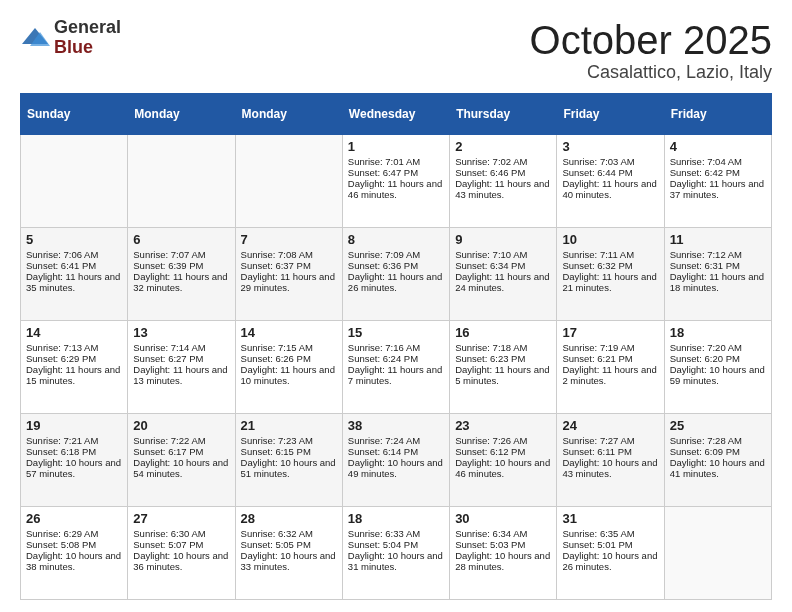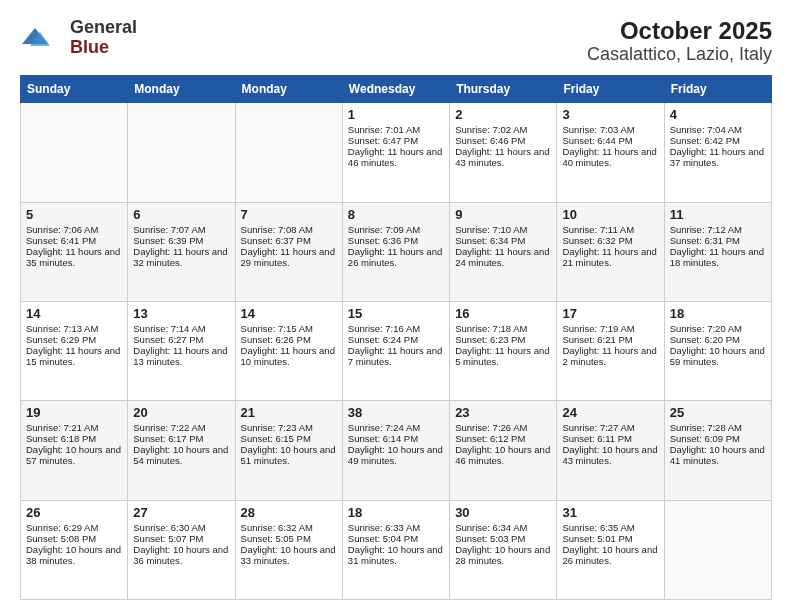--- a/index.html
+++ b/index.html
@@ -19,58 +19,58 @@
     }
     .header {
       display: flex;
       justify-content: space-between;
       align-items: flex-start;
       margin-bottom: 10px;
     }
     .logo {
       display: flex;
       align-items: center;
-      gap: 20px;
+      gap: 4px;
     }
     .logo-text {
       font-size: 18px;
       font-weight: bold;
       line-height: 1.1;
     }
     .logo-general { color: #333; }
     .logo-blue { color: #7f1d1d; }
     .logo-icon {
       width: 30px;
       height: 24px;
     }
     .title-block {
       text-align: right;
     }
     .month-title {
-      font-size: 24px;
-      font-weight: bold;
+      font-size: 40px;
+      font-weight: normal;
       color: #222;
       line-height: 1.1;
     }
     .location {
       font-size: 18px;
       color: #444;
     }
     .calendar {
       flex: 1;
       border: 1px solid #ccc;
       border-collapse: collapse;
       width: 100%;
       table-layout: fixed;
     }
     .calendar th {
       background: #2158a3;
       color: #fff;
       text-align: left;
-      padding: 6px 6px;
+      padding: 13px 6px;
       font-size: 12px;
       font-weight: bold;
       border: 1px solid #2158a3;
     }
     .calendar td {
       border: 1px solid #ccc;
       vertical-align: top;
       padding: 4px 5px;
       font-size: 9.5px;
       color: #222;

